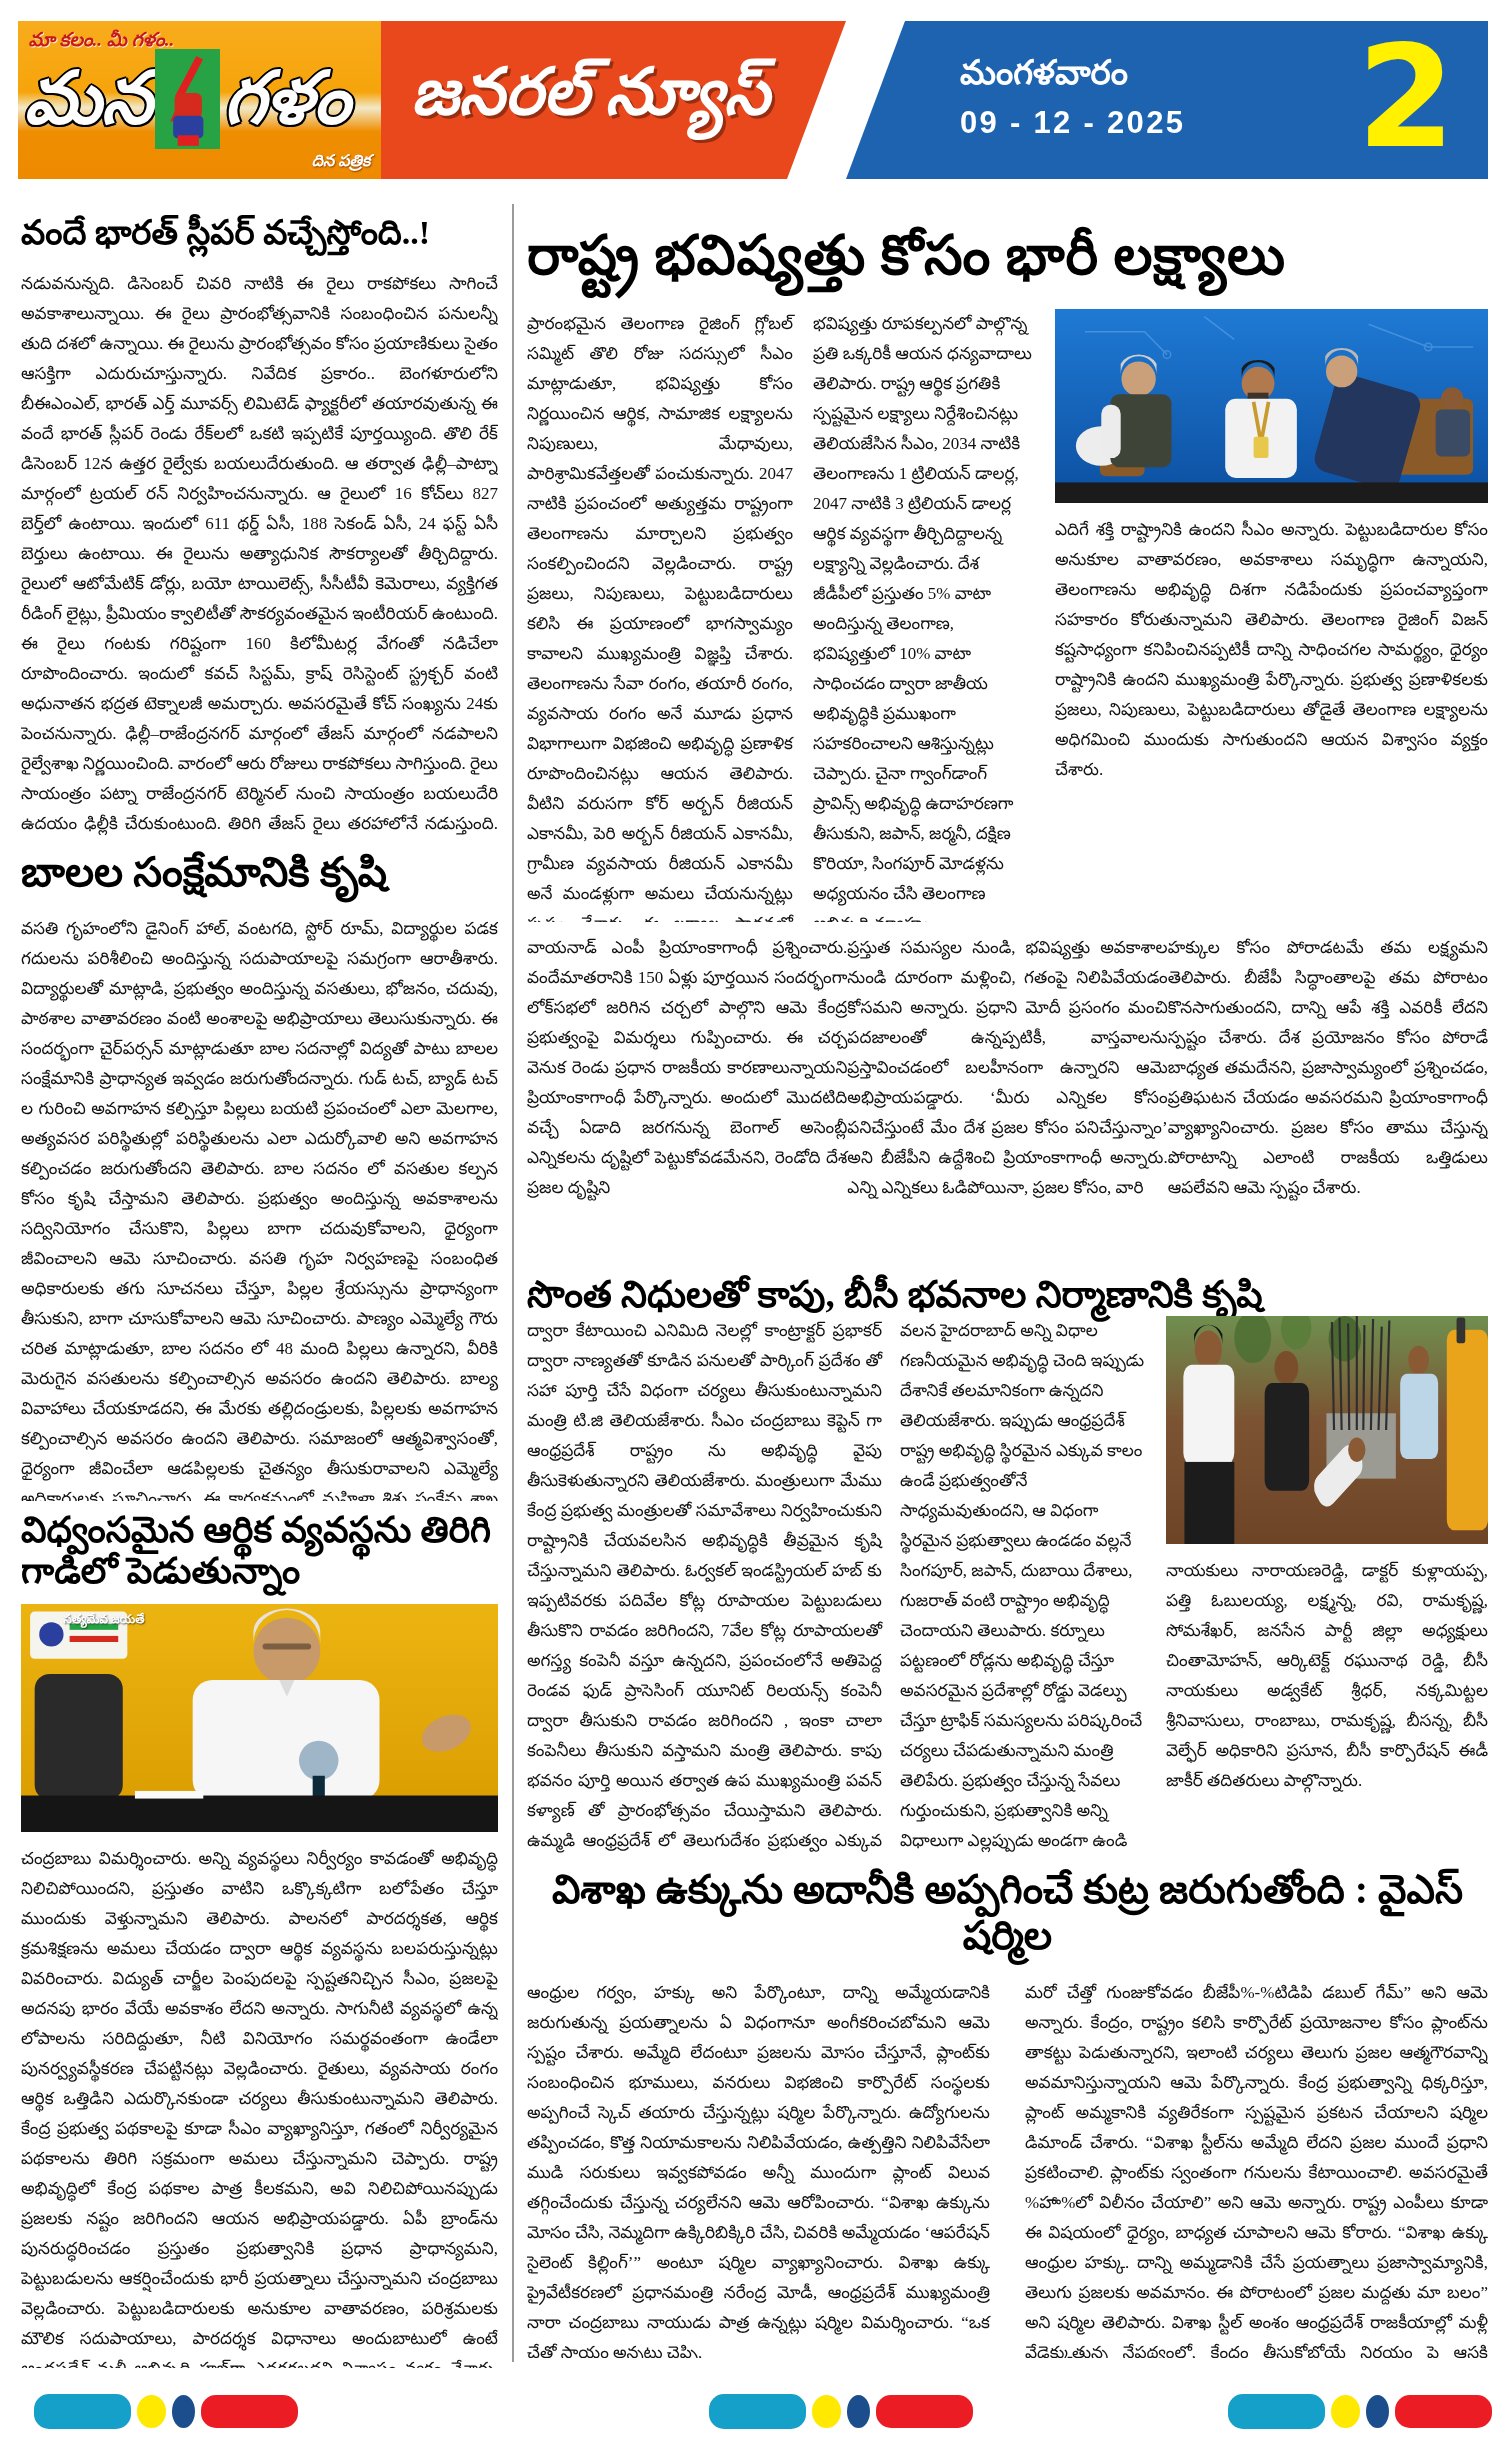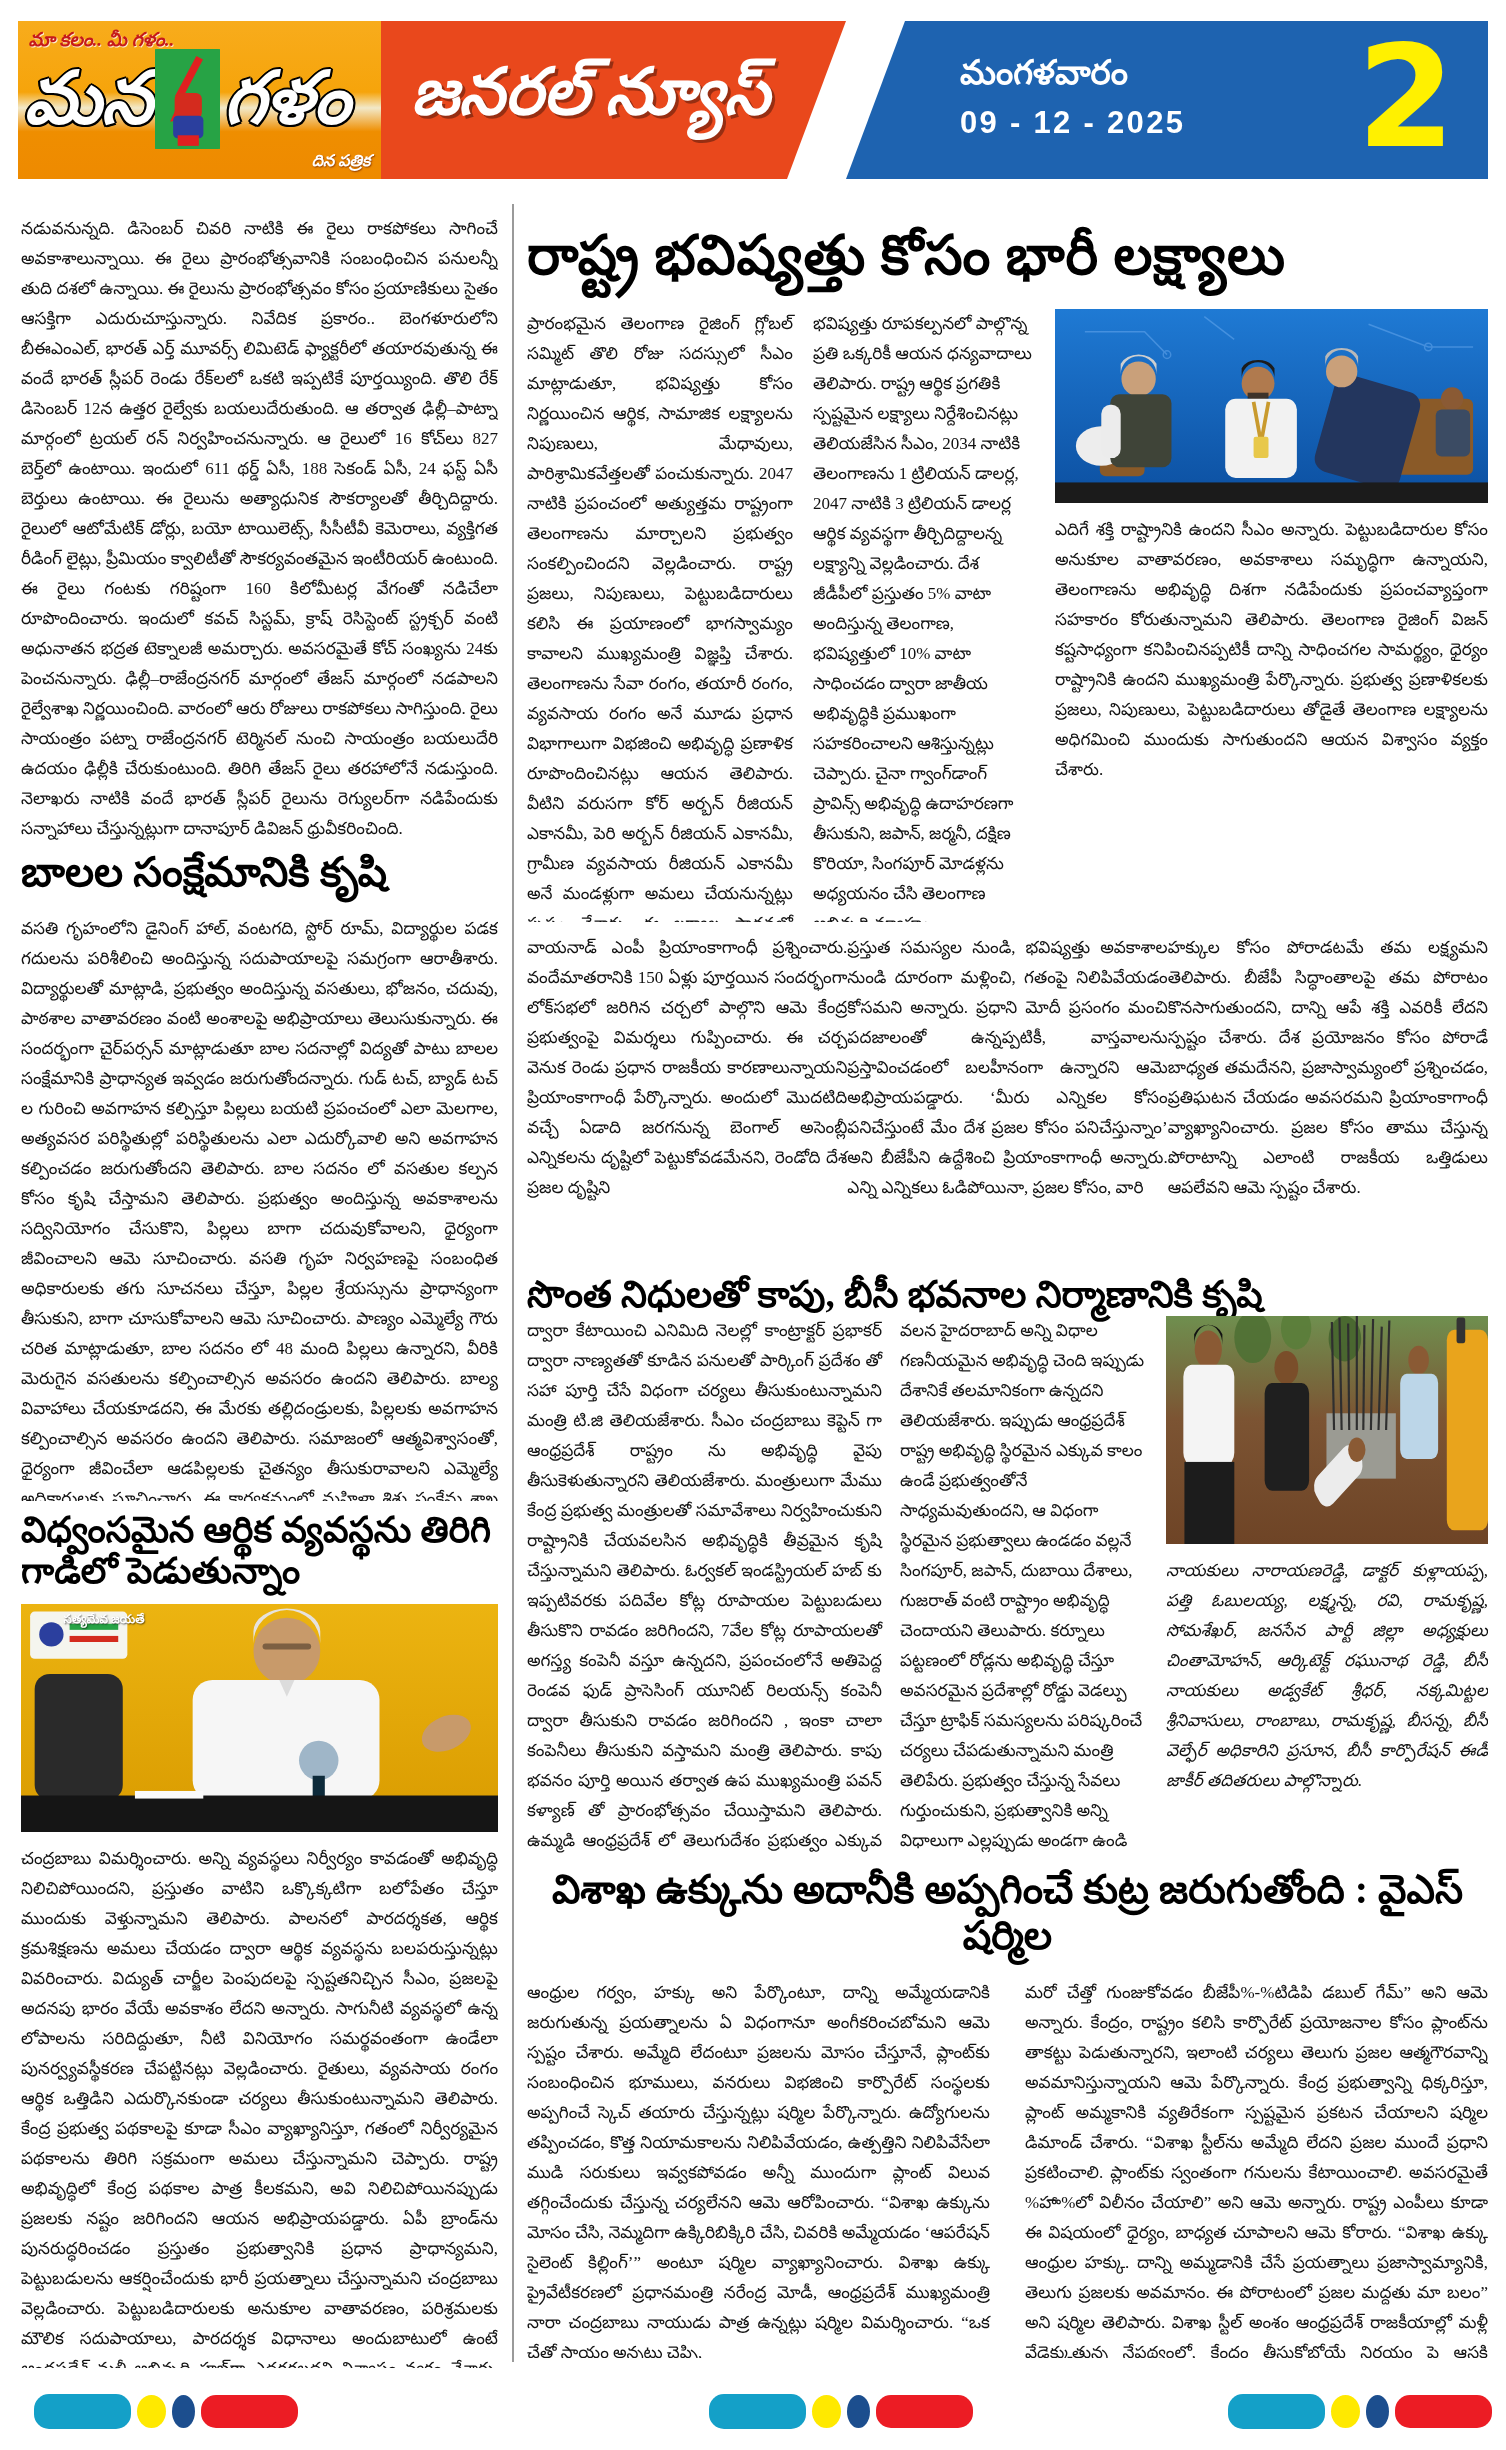--- a/index.html
+++ b/index.html
@@ -94,20 +94,21 @@
     <div class="date-box">
       <div class="day-line">మంగళవారం</div>
       <div class="date-line">09 - 12 - 2025</div>
       <div class="page-number">2</div>
     </div>
   </header>
 
   <div class="v-divider"></div>
 
   <article class="lcol" style="top:214px;height:629px;">
+    <h2 class="hl-train">వందే భారత్ స్లీపర్ వచ్చేస్తోంది..!</h2>
     <div class="body-txt">నడువనున్నది. డిసెంబర్ చివరి నాటికి ఈ రైలు రాకపోకలు సాగించే అవకాశాలున్నాయి. ఈ రైలు ప్రారంభోత్సవానికి సంబంధించిన పనులన్నీ తుది దశలో ఉన్నాయి. ఈ రైలును ప్రారంభోత్సవం కోసం ప్రయాణికులు సైతం ఆసక్తిగా ఎదురుచూస్తున్నారు. నివేదిక ప్రకారం.. బెంగళూరులోని బీఈఎంఎల్, భారత్ ఎర్త్ మూవర్స్ లిమిటెడ్ ఫ్యాక్టరీలో తయారవుతున్న ఈ వందే భారత్ స్లీపర్ రెండు రేక్‌లలో ఒకటి ఇప్పటికే పూర్తయ్యింది. తొలి రేక్ డిసెంబర్ 12న ఉత్తర రైల్వేకు బయలుదేరుతుంది. ఆ తర్వాత ఢిల్లీ–పాట్నా మార్గంలో ట్రయల్ రన్ నిర్వహించనున్నారు. ఆ రైలులో 16 కోచ్‌లు 827 బెర్త్‌లో ఉంటాయి. ఇందులో 611 థర్డ్ ఏసీ, 188 సెకండ్ ఏసీ, 24 ఫస్ట్ ఏసీ బెర్తులు ఉంటాయి. ఈ రైలును అత్యాధునిక సౌకర్యాలతో తీర్చిదిద్దారు. రైలులో ఆటోమేటిక్ డోర్లు, బయో టాయిలెట్స్, సీసీటీవీ కెమెరాలు, వ్యక్తిగత రీడింగ్ లైట్లు, ప్రీమియం క్వాలిటీతో సౌకర్యవంతమైన ఇంటీరియర్ ఉంటుంది. ఈ రైలు గంటకు గరిష్టంగా 160 కిలోమీటర్ల వేగంతో నడిచేలా రూపొందించారు. ఇందులో కవచ్ సిస్టమ్, క్రాష్ రెసిస్టెంట్ స్ట్రక్చర్ వంటి అధునాతన భద్రత టెక్నాలజీ అమర్చారు. అవసరమైతే కోచ్ సంఖ్యను 24కు పెంచనున్నారు. ఢిల్లీ–రాజేంద్రనగర్ మార్గంలో తేజస్ మార్గంలో నడపాలని రైల్వేశాఖ నిర్ణయించింది. వారంలో ఆరు రోజులు రాకపోకలు సాగిస్తుంది. రైలు సాయంత్రం పట్నా రాజేంద్రనగర్ టెర్మినల్ నుంచి సాయంత్రం బయలుదేరి ఉదయం ఢిల్లీకి చేరుకుంటుంది. తిరిగి తేజస్ రైలు తరహాలోనే నడుస్తుంది. నెలాఖరు నాటికి వందే భారత్ స్లీపర్ రైలును రెగ్యులర్‌గా నడిపేందుకు సన్నాహాలు చేస్తున్నట్లుగా దానాపూర్ డివిజన్ ధ్రువీకరించింది.</div>
   </article>
 
   <article class="lcol" style="top:849px;height:652px;">
     <h2 class="hl-children">బాలల సంక్షేమానికి కృషి</h2>
     <div class="body-txt">వసతి గృహంలోని డైనింగ్ హాల్, వంటగది, స్టోర్ రూమ్, విద్యార్థుల పడక గదులను పరిశీలించి అందిస్తున్న సదుపాయాలపై సమగ్రంగా ఆరాతీశారు. విద్యార్థులతో మాట్లాడి, ప్రభుత్వం అందిస్తున్న వసతులు, భోజనం, చదువు, పాఠశాల వాతావరణం వంటి అంశాలపై అభిప్రాయాలు తెలుసుకున్నారు. ఈ సందర్భంగా చైర్‌పర్సన్ మాట్లాడుతూ బాల సదనాల్లో విద్యతో పాటు బాలల సంక్షేమానికి ప్రాధాన్యత ఇవ్వడం జరుగుతోందన్నారు. గుడ్ టచ్, బ్యాడ్ టచ్ ల గురించి అవగాహన కల్పిస్తూ పిల్లలు బయటి ప్రపంచంలో ఎలా మెలగాల, అత్యవసర పరిస్థితుల్లో పరిస్థితులను ఎలా ఎదుర్కోవాలి అని అవగాహన కల్పించడం జరుగుతోందని తెలిపారు. బాల సదనం లో వసతుల కల్పన కోసం కృషి చేస్తామని తెలిపారు. ప్రభుత్వం అందిస్తున్న అవకాశాలను సద్వినియోగం చేసుకొని, పిల్లలు బాగా చదువుకోవాలని, ధైర్యంగా జీవించాలని ఆమె సూచించారు. వసతి గృహ నిర్వహణపై సంబంధిత అధికారులకు తగు సూచనలు చేస్తూ, పిల్లల శ్రేయస్సును ప్రాధాన్యంగా తీసుకుని, బాగా చూసుకోవాలని ఆమె సూచించారు. పాణ్యం ఎమ్మెల్యే గౌరు చరిత మాట్లాడుతూ, బాల సదనం లో 48 మంది పిల్లలు ఉన్నారని, వీరికి మెరుగైన వసతులను కల్పించాల్సిన అవసరం ఉందని తెలిపారు. బాల్య వివాహాలు చేయకూడదని, ఈ మేరకు తల్లిదండ్రులకు, పిల్లలకు అవగాహన కల్పించాల్సిన అవసరం ఉందని తెలిపారు. సమాజంలో ఆత్మవిశ్వాసంతో, ధైర్యంగా జీవించేలా ఆడపిల్లలకు చైతన్యం తీసుకురావాలని ఎమ్మెల్యే అధికారులకు సూచించారు. ఈ కార్యక్రమంలో మహిళా శిశు సంక్షేమ శాఖ రీజనల్ డైరెక్టర్ రోహిణి, ఐసిడిఎస్ పిడి విజయ తదితరులు పాల్గొన్నారు.</div>
   </article>
 
   <article class="lcol" style="top:1510px;height:858px;">
     <h2 class="hl-economy">విధ్వంసమైన ఆర్థిక వ్యవస్థను తిరిగి గాడిలో పెడుతున్నాం</h2>
@@ -239,21 +240,21 @@
             <rect x="432" y="76" width="70" height="112" rx="12" fill="#BCD6E8"></rect>
             <circle cx="556" cy="38" r="20" fill="#6E421F"></circle>
             <rect x="518" y="18" width="76" height="264" rx="14" fill="#E9A41C"></rect>
             <rect x="536" y="2" width="16" height="34" rx="4" fill="#333"></rect>
             <g transform="rotate(-38 310 210)">
               <rect x="268" y="192" width="96" height="46" rx="18" fill="#ECECEC"></rect>
             </g>
             <circle cx="352" cy="176" r="16" fill="#8A5A34"></circle>
           </svg>
         </div>
-        <div class="body-txt" style="margin-top:12px;font-style:italic;">నాయకులు నారాయణరెడ్డి, డాక్టర్ కుళ్లాయప్ప, పత్తి ఓబులయ్య, లక్ష్మన్న, రవి, రామకృష్ణ, సోమశేఖర్, జనసేన పార్టీ జిల్లా అధ్యక్షులు చింతామోహన్, ఆర్కిటెక్ట్ రఘునాథ రెడ్డి, బీసీ నాయకులు అడ్వకేట్ శ్రీధర్, నక్కమిట్టల శ్రీనివాసులు, రాంబాబు, రామకృష్ణ, బీసన్న, బీసీ వెల్ఫేర్ అధికారిని ప్రసూన, బీసీ కార్పొరేషన్ ఈడీ జాకీర్  తదితరులు పాల్గొన్నారు.</div>
+        <div class="body-txt" style="margin-top:12px;">నాయకులు నారాయణరెడ్డి, డాక్టర్ కుళ్లాయప్ప, పత్తి ఓబులయ్య, లక్ష్మన్న, రవి, రామకృష్ణ, సోమశేఖర్, జనసేన పార్టీ జిల్లా అధ్యక్షులు చింతామోహన్, ఆర్కిటెక్ట్ రఘునాథ రెడ్డి, బీసీ నాయకులు అడ్వకేట్ శ్రీధర్, నక్కమిట్టల శ్రీనివాసులు, రాంబాబు, రామకృష్ణ, బీసన్న, బీసీ వెల్ఫేర్ అధికారిని ప్రసూన, బీసీ కార్పొరేషన్ ఈడీ జాకీర్  తదితరులు పాల్గొన్నారు.</div>
       </div>
     </div>
   </article>
 
   <article class="main" style="top:1867px;height:491px;">
     <h1 class="hl-steel">విశాఖ ఉక్కును అదానీకి అప్పగించే కుట్ర జరుగుతోంది : వైఎస్ షర్మిల</h1>
     <div class="steel-grid">
       <div class="body-txt">ఆంధ్రుల గర్వం, హక్కు అని పేర్కొంటూ, దాన్ని అమ్మేయడానికి జరుగుతున్న ప్రయత్నాలను ఏ విధంగానూ అంగీకరించబోమని ఆమె స్పష్టం చేశారు. అమ్మేది లేదంటూ ప్రజలను మోసం చేస్తూనే, ప్లాంట్‌కు సంబంధించిన భూములు, వనరులు విభజించి కార్పొరేట్ సంస్థలకు అప్పగించే స్కెచ్ తయారు చేస్తున్నట్లు షర్మిల పేర్కొన్నారు. ఉద్యోగులను తప్పించడం, కొత్త నియామకాలను నిలిపివేయడం, ఉత్పత్తిని నిలిపివేసేలా ముడి సరుకులు ఇవ్వకపోవడం అన్నీ ముందుగా ప్లాంట్ విలువ తగ్గించేందుకు చేస్తున్న చర్యలేనని ఆమె ఆరోపించారు. “విశాఖ ఉక్కును మోసం చేసి, నెమ్మదిగా ఉక్కిరిబిక్కిరి చేసి, చివరికి అమ్మేయడం ‘ఆపరేషన్ సైలెంట్ కిల్లింగ్’” అంటూ షర్మిల వ్యాఖ్యానించారు. విశాఖ ఉక్కు ప్రైవేటీకరణలో ప్రధానమంత్రి నరేంద్ర మోడీ, ఆంధ్రప్రదేశ్ ముఖ్యమంత్రి నారా చంద్రబాబు నాయుడు పాత్ర ఉన్నట్లు షర్మిల విమర్శించారు. “ఒక చేత్తో సాయం అన్నట్టు చెప్పి,</div>
       <div class="body-txt">మరో చేత్తో గుంజుకోవడం బీజేపీ%-%టిడిపి డబుల్ గేమ్” అని ఆమె అన్నారు. కేంద్రం, రాష్ట్రం కలిసి కార్పొరేట్ ప్రయోజనాల కోసం ప్లాంట్‌ను తాకట్టు పెడుతున్నారని, ఇలాంటి చర్యలు తెలుగు ప్రజల ఆత్మగౌరవాన్ని అవమానిస్తున్నాయని ఆమె పేర్కొన్నారు. కేంద్ర ప్రభుత్వాన్ని ధిక్కరిస్తూ, ప్లాంట్ అమ్మకానికి వ్యతిరేకంగా స్పష్టమైన ప్రకటన చేయాలని షర్మిల డిమాండ్ చేశారు. “విశాఖ స్టీల్‌ను అమ్మేది లేదని ప్రజల ముందే ప్రధాని ప్రకటించాలి. ప్లాంట్‌కు స్వంతంగా గనులను కేటాయించాలి. అవసరమైతే %హాా%లో విలీనం చేయాలి” అని ఆమె అన్నారు. రాష్ట్ర ఎంపీలు కూడా ఈ విషయంలో ధైర్యం, బాధ్యత చూపాలని ఆమె కోరారు. “విశాఖ ఉక్కు ఆంధ్రుల హక్కు. దాన్ని అమ్మడానికి చేసే ప్రయత్నాలు ప్రజాస్వామ్యానికి, తెలుగు ప్రజలకు అవమానం. ఈ పోరాటంలో ప్రజల మద్దతు మా బలం” అని షర్మిల తెలిపారు. విశాఖ స్టీల్ అంశం ఆంధ్రప్రదేశ్ రాజకీయాల్లో మళ్లీ వేడెక్కుతున్న నేపథ్యంలో, కేంద్రం తీసుకోబోయే నిర్ణయం పై ఆసక్తి నెలకొంది.</div>
     </div>

